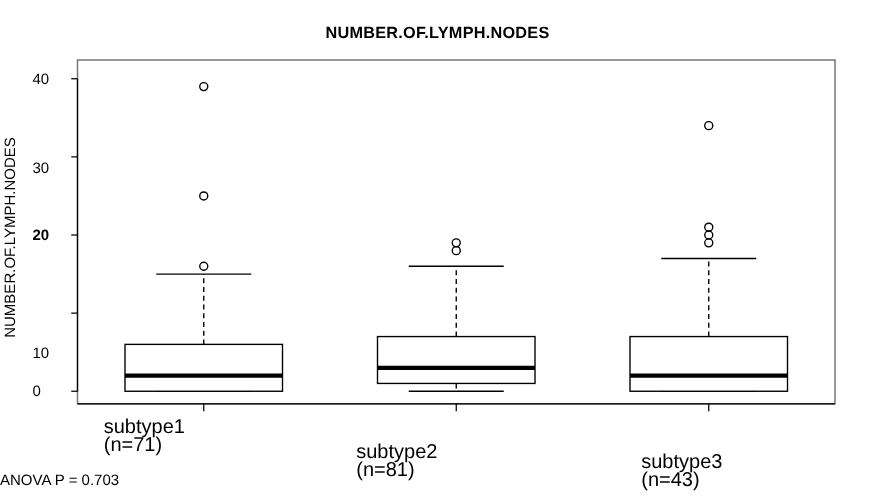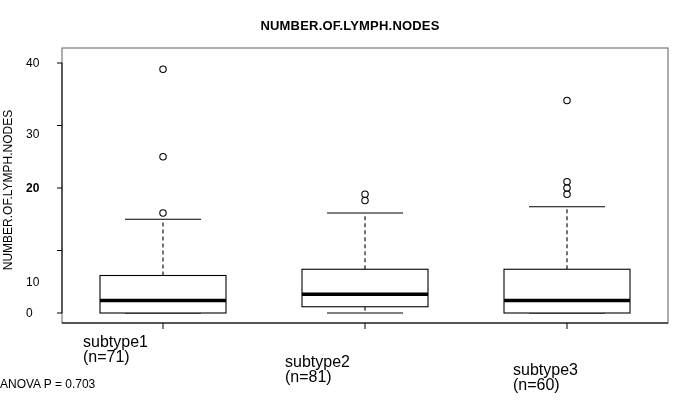--- a/index.html
+++ b/index.html
@@ -51,21 +51,21 @@
   <div class="xtick-label" style="left:83px;top:334px;">
     <div>subtype1</div>
     <div>(n=71)</div>
   </div>
   <div class="xtick-label" style="left:285px;top:334px;margin-top:20px;">
     <div>subtype2</div>
     <div>(n=81)</div>
   </div>
   <div class="xtick-label" style="left:513px;top:334px;margin-top:28px;">
     <div>subtype3</div>
-    <div>(n=60)</div>
+    <div>(n=43)</div>
   </div>
 
   <div class="caption">ANOVA P = 0.703</div>
 
   <svg id="chart-svg" width="700" height="400">
     <g id="frame">
         <rect x="62" y="48" width="606" height="275" fill="none" stroke="#777777" stroke-width="1.2"></rect>
       </g>
     <g id="yaxis">
         <line x1="62" y1="313" x2="62" y2="63" stroke="#000000" stroke-width="1"></line>

